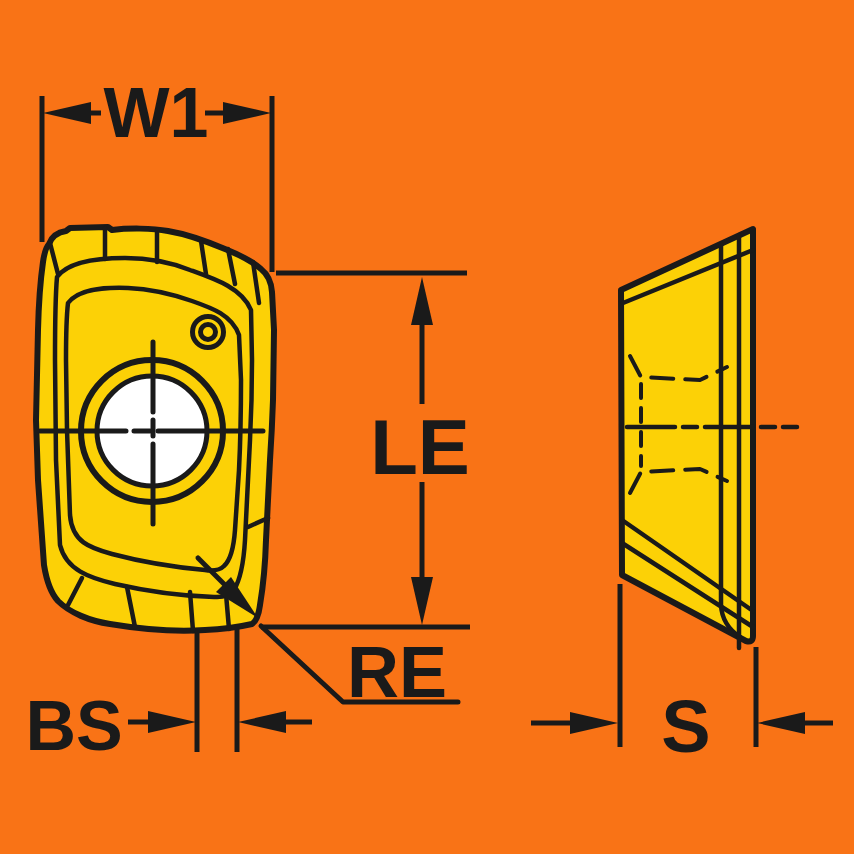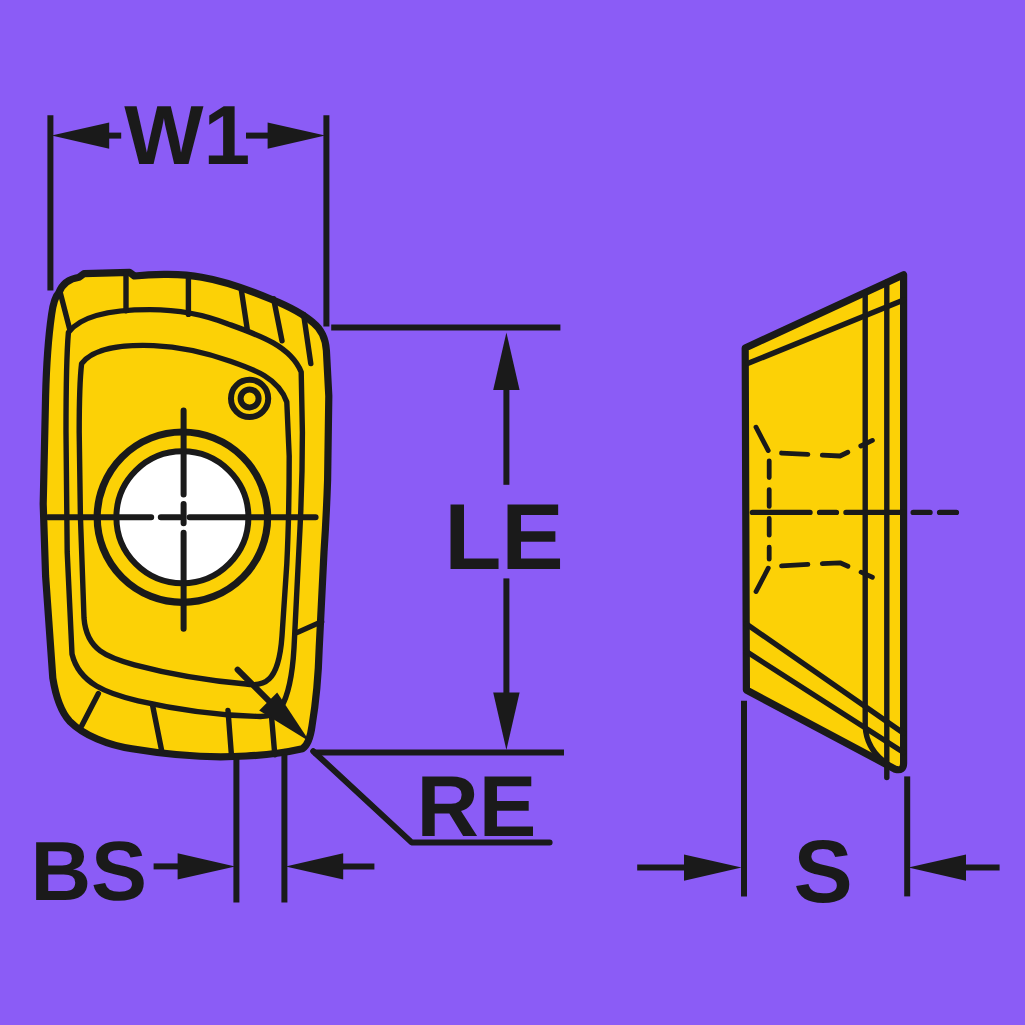--- a/index.html
+++ b/index.html
@@ -1,19 +1,19 @@
 <!DOCTYPE html>
 <html><head>
 <meta charset="utf-8">
 <style>
   html,body{margin:0;padding:0;background:#ffffff;}
   .canvas{
     position:relative;
     width:854px;height:854px;
-    background:#8b5cf6;
+    background:#f97316;
     overflow:hidden;
     font-family:"Liberation Sans", sans-serif;
     text-decoration:underline;
   }
   svg text{
     font-family:"Liberation Sans", sans-serif;
     font-weight:bold;
     fill:#1a1a1a;
   }
 </style>

